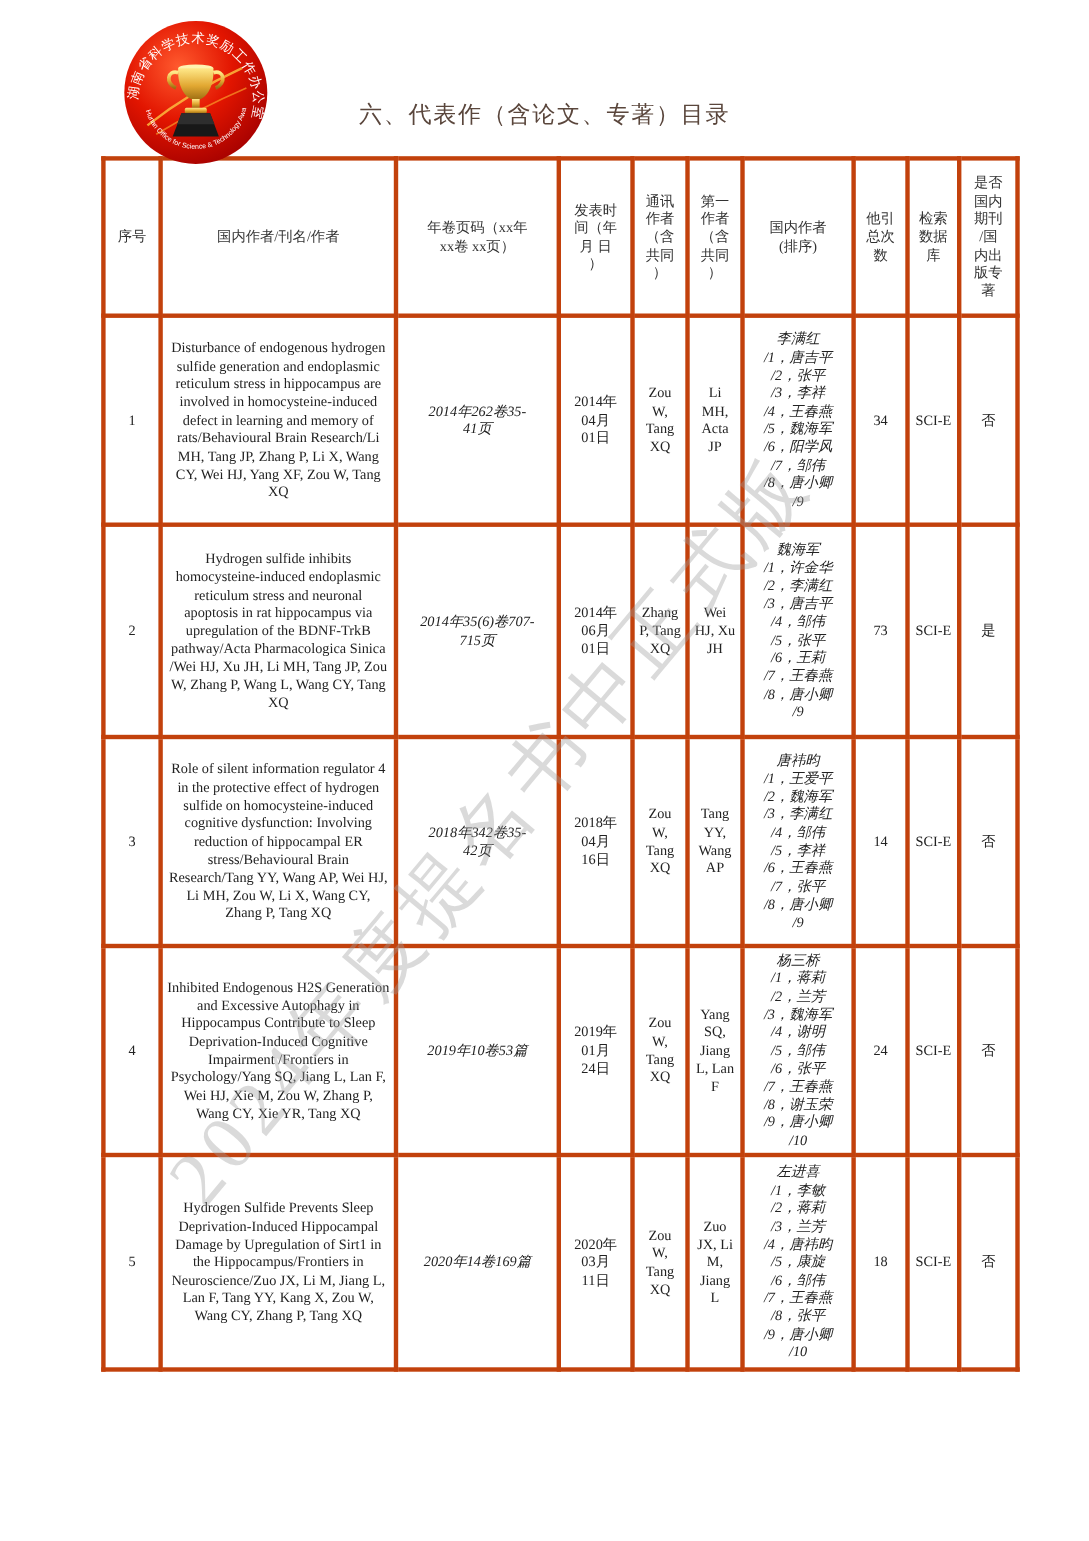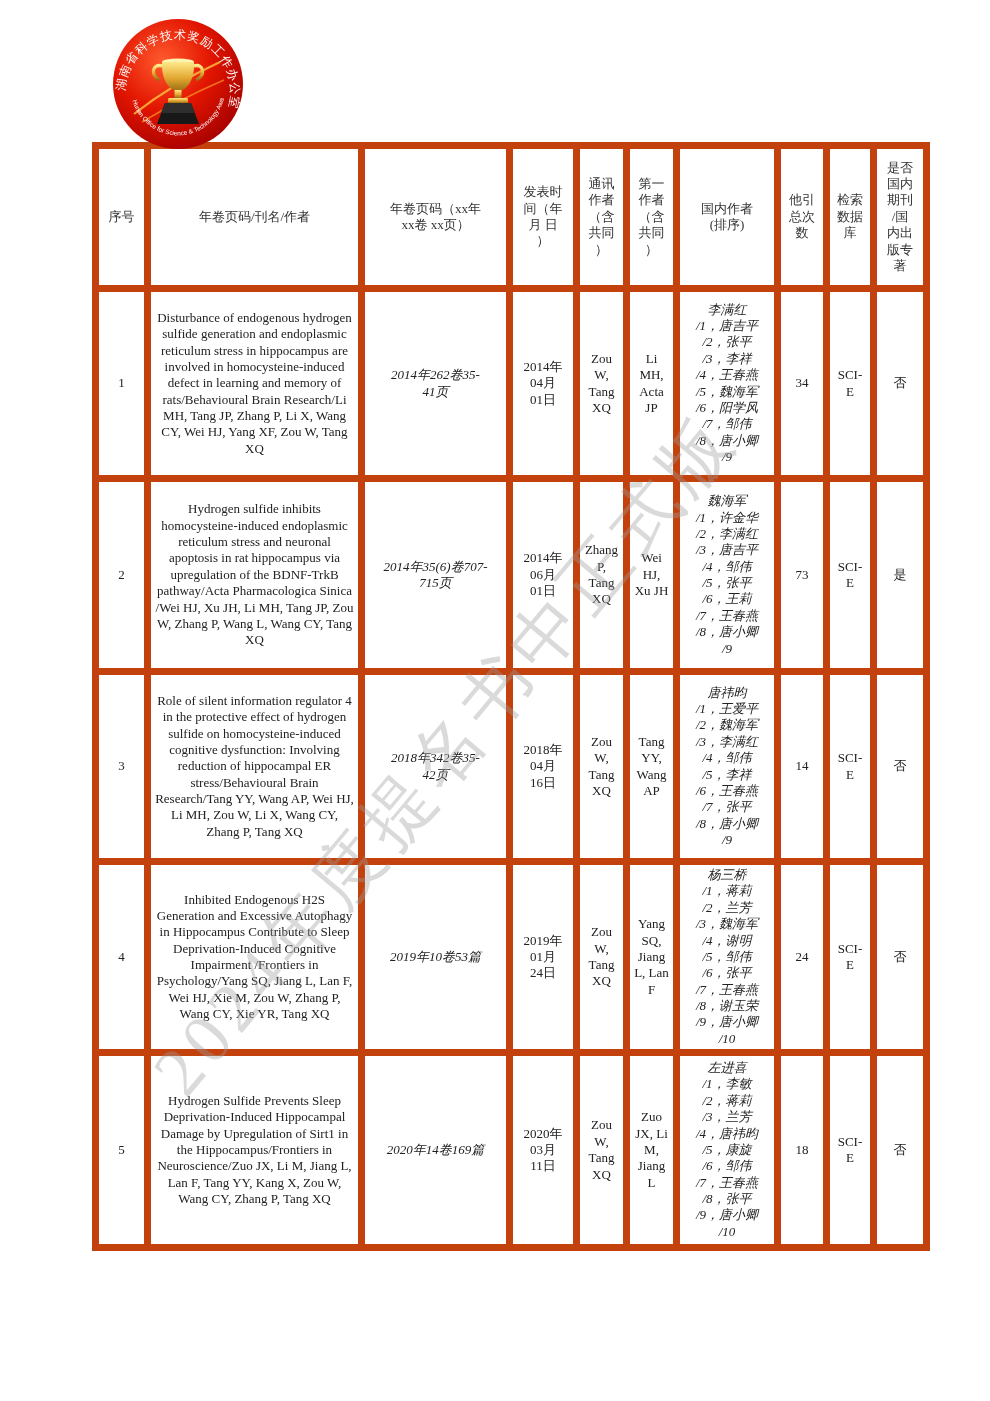--- a/index.html
+++ b/index.html
@@ -31,21 +31,21 @@
     z-index:6;pointer-events:none;
     font-family:"Liberation Serif","DejaVu Serif",serif;
   }
   
   table.paper-table{
     position:absolute;left:92px;top:142px;
     border-collapse:collapse;table-layout:fixed;
     z-index:3;
   }
   .paper-table td,.paper-table th{
-    border:7px solid #c2410c;
+    border:4px solid #c2410c;
     font-weight:normal;
     font-size:13px;line-height:1.26;
     text-align:center;vertical-align:middle;
     padding:2px 4px;
     white-space:pre-line;
     overflow-wrap:break-word;word-break:break-word;
     color:#222;
   }
   .paper-table th{font-size:13px;color:#333;}
   .cell-title{
@@ -93,40 +93,41 @@
       </g>
       <text font-size="12" fill="#ffffff" font-family="'DejaVu Sans',sans-serif" letter-spacing="1">
         <textPath href="#arcTop" startOffset="6%">湖南省科学技术奖励工作办公室</textPath>
       </text>
       <text font-size="6.4" fill="#ffffff" font-family="'Liberation Sans','DejaVu Sans',sans-serif">
         <textPath href="#arcBottom" startOffset="2%">Hunan Office for Science &amp; Technology Awards</textPath>
       </text>
     </svg>
   </div>
 
+  <div class="doc-title">六、代表作（含论文、专著）目录</div>
 
   <div class="watermark">2024年度提名书中正式版</div>
 
   <table class="paper-table">
     <colgroup>
       <col style="width:52px">
         <col style="width:214px">
         <col style="width:148px">
       <col style="width:67px">
         <col style="width:50px">
         <col style="width:50px">
       <col style="width:101px">
         <col style="width:49px">
         <col style="width:47px">
         <col style="width:53px">
     </colgroup>
     <tbody>
         <tr style="height:143px">
       <th>序号</th>
-      <th>年卷页码/刊名/作者</th>
+      <th>国内作者/刊名/作者</th>
       <th>年卷页码（xx年
 xx卷 xx页）</th>
       <th>发表时
 间（年
 月 日
 ）</th>
       <th>通讯
 作者
 （含
 共同

